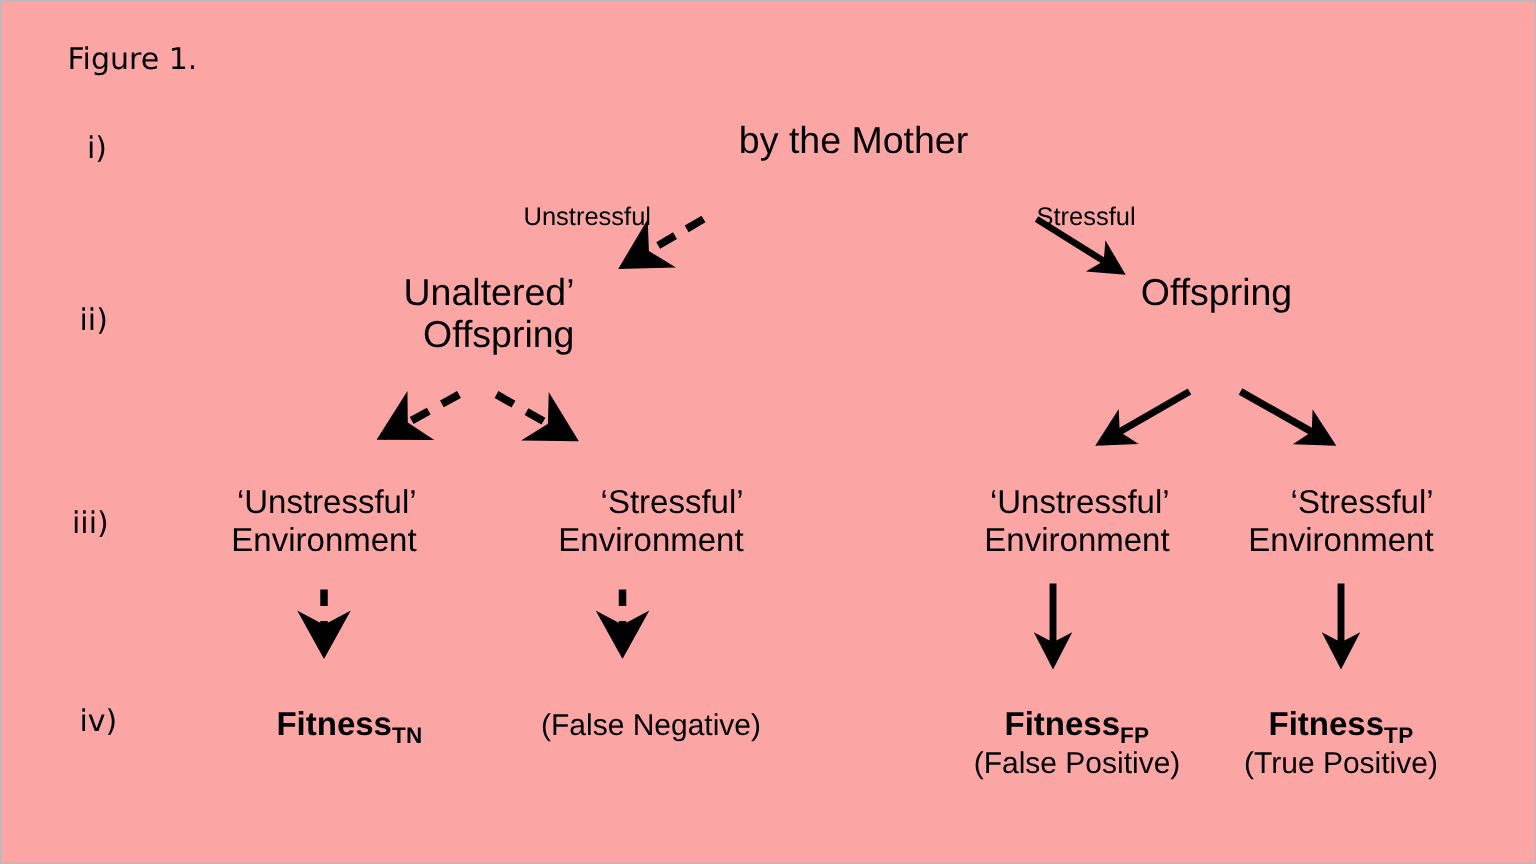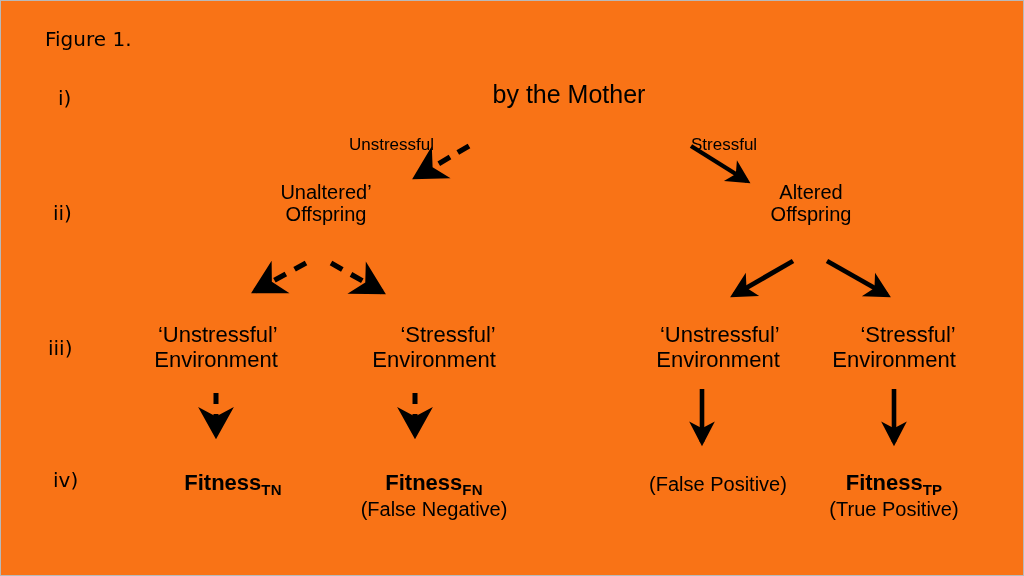--- a/index.html
+++ b/index.html
@@ -4,21 +4,21 @@
 <style>
   html, body {
     margin: 0;
     padding: 0;
     background: #ffffff;
   }
   #figure-root {
     position: relative;
     width: 1024px;
     height: 576px;
-    background: #f97316;
+    background: #fca5a5;
     border: 1px solid #b9b9b9;
     box-sizing: border-box;
     overflow: hidden;
     font-family: "Liberation Sans", sans-serif;
     color: #000000;
   }
   .abs { position: absolute; }
 
   
   #figure-caption {
@@ -50,21 +50,21 @@
     transform: translateX(-50%);
   }
   .node .line { display: block; }
 
   #node-root {
     left: 568px;
     top: 79px;
     font-size: 25px;
   }
 
-  .node-offspring { font-size: 20px; }
+  .node-offspring { font-size: 25px; text-align: right; }
   #node-unaltered { left: 325px; top: 180px; }
   #node-altered   { left: 810px; top: 180px; }
 
   .node-env { font-size: 22px; text-align: right; }
   #node-env-tn { left: 215px; top: 322px; }
   #node-env-fn { left: 433px; top: 322px; }
   #node-env-fp { left: 717px; top: 322px; }
   #node-env-tp { left: 893px; top: 322px; }
 
   .node-fitness { font-size: 21px; }
@@ -155,21 +155,20 @@
   </div>
 
   <div class="abs edge-label" id="edge-label-unstressful">Unstressful</div>
   <div class="abs edge-label" id="edge-label-stressful">Stressful</div>
 
   <div class="abs node node-offspring" id="node-unaltered">
     <span class="line">Unaltered’</span>
     <span class="line">Offspring</span>
   </div>
   <div class="abs node node-offspring" id="node-altered">
-    <span class="line">Altered</span>
     <span class="line">Offspring</span>
   </div>
 
   <div class="abs node node-env" id="node-env-tn">
     <span class="line">‘Unstressful’</span>
     <span class="line">Environment</span>
   </div>
   <div class="abs node node-env" id="node-env-fn">
     <span class="line">‘Stressful’</span>
     <span class="line">Environment</span>
@@ -181,25 +180,25 @@
   <div class="abs node node-env" id="node-env-tp">
     <span class="line">‘Stressful’</span>
     <span class="line">Environment</span>
   </div>
 
   <div class="abs node node-fitness" id="node-fit-tn">
     <span class="fit-line"><span>Fitness</span><span class="fit-sub">TN</span></span>
   </div>
 
   <div class="abs node node-fitness" id="node-fit-fn">
-    <span class="fit-line"><span>Fitness</span><span class="fit-sub">FN</span></span>
     <span class="paren-line">(False Negative)</span>
   </div>
 
   <div class="abs node node-fitness" id="node-fit-fp">
+    <span class="fit-line"><span>Fitness</span><span class="fit-sub">FP</span></span>
     <span class="paren-line">(False Positive)</span>
   </div>
 
   <div class="abs node node-fitness" id="node-fit-tp">
     <span class="fit-line"><span>Fitness</span><span class="fit-sub">TP</span></span>
     <span class="paren-line">(True Positive)</span>
   </div>
 
 </div>
 

